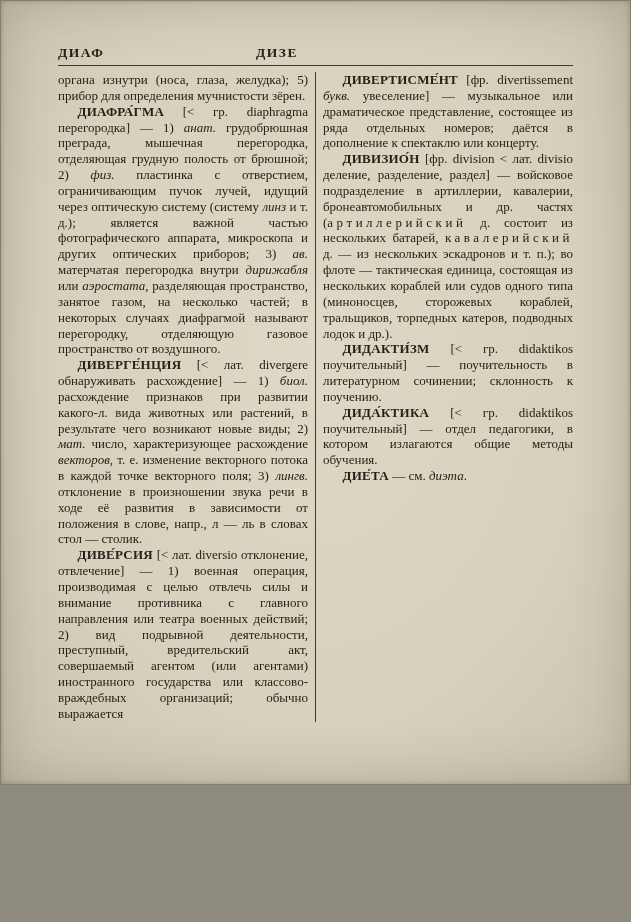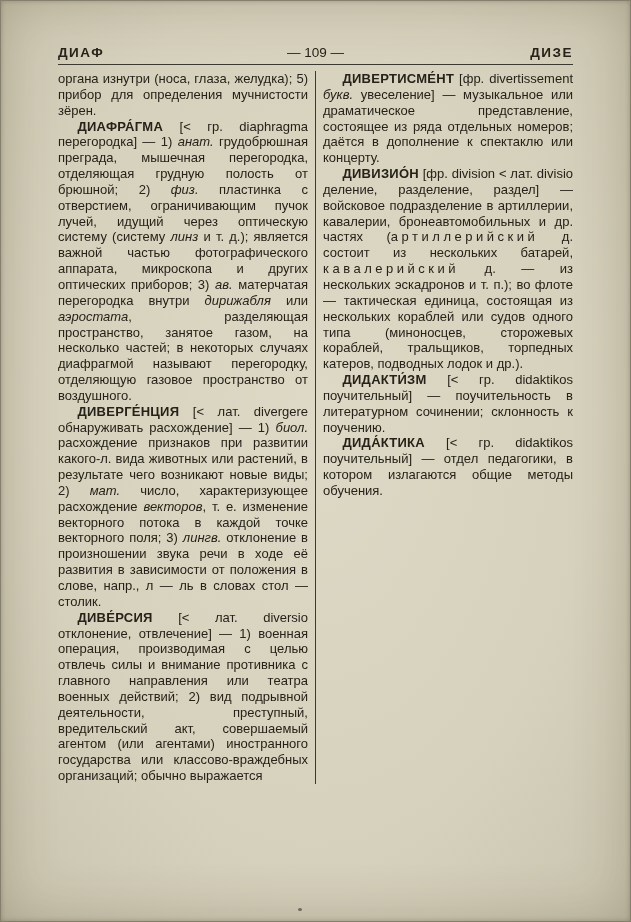--- a/index.html
+++ b/index.html
@@ -1,24 +1,24 @@
 <!DOCTYPE html>
 <html><head>
 <meta charset="utf-8">
 <style>
   * { margin:0; padding:0; box-sizing:border-box; }
   html,body { background:#8f8b7f; }
   .page {
-    position:relative; width:631px; height:922px; margin:0 auto;
+    position:relative; width:631px; height:785px; margin:0 auto;
     background:#d8d3bf;
     background-image: radial-gradient(ellipse at 50% 45%, #ded9c6 0%, #d6d1bc 62%, #c8c3ad 100%);
     border:1px solid #857f6d;
     box-shadow: inset 0 0 55px rgba(70,60,35,.24), inset 0 0 5px rgba(50,44,26,.28);
     overflow:hidden;
-    font-family:Liberation Sans, sans-serif;
+    font-family:Liberation Serif, serif;
     color:#262219;
     padding:44px 57px 0;
   }
   .header { display:flex; align-items:baseline; font-size:13.5px; }
   .header .side { width:120px; font-weight:bold; letter-spacing:1.5px; }
   .header .side.right { text-align:right; }
   .header .center { flex:1; text-align:center; font-weight:normal; }
   .rule { border-top:1.4px solid #3c3930; margin-top:4px; }
   .columns { display:flex; margin-top:6px; align-items:stretch; }
   .col { flex:1; width:251px; font-size:13px; line-height:15.85px; text-align:justify; }
@@ -30,33 +30,33 @@
   .seg-sp { letter-spacing:.27em;margin-top:8px; }
   .speck { position:absolute; left:297px; top:907px; width:4px; height:3px;
            background:#55514a; border-radius:50%; opacity:.8; }
 </style>
 </head>
 <body>
 
 <div class="page">
   <div class="header">
     <span class="side">ДИАФ</span>
-    <span class="center">— 109 —</span>
     <span class="side right">ДИЗЕ</span>
   </div>
   <div class="rule"></div>
   <div class="columns">
     <div class="col">
         <p class="entry no-indent"><span>органа изнутри (носа, глаза, желудка); 5) прибор для определения мучнистости зёрен.</span></p>
         <p class="entry"><span class="seg-b">ДИАФРА́ГМА</span><span> [&lt; гр. diaphragma перегородка] — 1) </span><span class="seg-i">анат.</span><span> грудобрюшная преграда, мышечная перегородка, отделяющая грудную полость от брюшной; 2) </span><span class="seg-i">физ.</span><span> пластинка с отверстием, ограничивающим пучок лучей, идущий через оптическую систему (систему </span><span class="seg-i">линз</span><span> и т. д.); является важной частью фотографического аппарата, микроскопа и других оптических приборов; 3) </span><span class="seg-i">ав.</span><span> матерчатая перегородка внутри </span><span class="seg-i">дирижабля</span><span> или </span><span class="seg-i">аэростата</span><span>, разделяющая пространство, занятое газом, на несколько частей; в некоторых случаях диафрагмой называют перегородку, отделяющую газовое пространство от воздушного.</span></p>
         <p class="entry"><span class="seg-b">ДИВЕРГЕ́НЦИЯ</span><span> [&lt; лат. divergere обнаруживать расхождение] — 1) </span><span class="seg-i">биол.</span><span> расхождение признаков при развитии какого-л. вида животных или растений, в результате чего возникают новые виды; 2) </span><span class="seg-i">мат.</span><span> число, характеризующее расхождение </span><span class="seg-i">векторов</span><span>, т. е. изменение векторного потока в каждой точке векторного поля; 3) </span><span class="seg-i">лингв.</span><span> отклонение в произношении звука речи в ходе её развития в зависимости от положения в слове, напр., л — ль в словах стол — столик.</span></p>
         <p class="entry"><span class="seg-b">ДИВЕ́РСИЯ</span><span> [&lt; лат. diversio отклонение, отвлечение] — 1) военная операция, производимая с целью отвлечь силы и внимание противника с главного направления или театра военных действий; 2) вид подрывной деятельности, преступный, вредительский акт, совершаемый агентом (или агентами) иностранного государства или классово-враждебных организаций; обычно выражается</span></p>
       </div>
     <div class="divider"></div>
     <div class="col">
         <p class="entry"><span class="seg-b">ДИВЕРТИСМЕ́НТ</span><span> [фр. divertissement </span><span class="seg-i">букв.</span><span> увеселение] — музыкальное или драматическое представление, состоящее из ряда отдельных номеров; даётся в дополнение к спектаклю или концерту.</span></p>
         <p class="entry"><span class="seg-b">ДИВИЗИО́Н</span><span> [фр. division &lt; лат. divisio деление, разделение, раздел] — войсковое подразделение в артиллерии, кавалерии, бронеавтомобильных и др. частях (</span><span class="seg-sp">артиллерийский</span><span> д. состоит из нескольких батарей, </span><span class="seg-sp">кавалерийский</span><span> д. — из нескольких эскадронов и т. п.); во флоте — тактическая единица, состоящая из нескольких кораблей или судов одного типа (миноносцев, сторожевых кораблей, тральщиков, торпедных катеров, подводных лодок и др.).</span></p>
         <p class="entry"><span class="seg-b">ДИДАКТИ́ЗМ</span><span> [&lt; гр. didaktikos поучительный] — поучительность в литературном сочинении; склонность к поучению.</span></p>
         <p class="entry"><span class="seg-b">ДИДА́КТИКА</span><span> [&lt; гр. didaktikos поучительный] — отдел педагогики, в котором излагаются общие методы обучения.</span></p>
+        <p class="entry"><span class="seg-b">ДИЕ́ТА</span><span> — см. </span><span class="seg-i">диэта</span><span>.</span></p>
       </div>
   </div>
   <div class="speck"></div>
 </div>
 
 </body></html>

